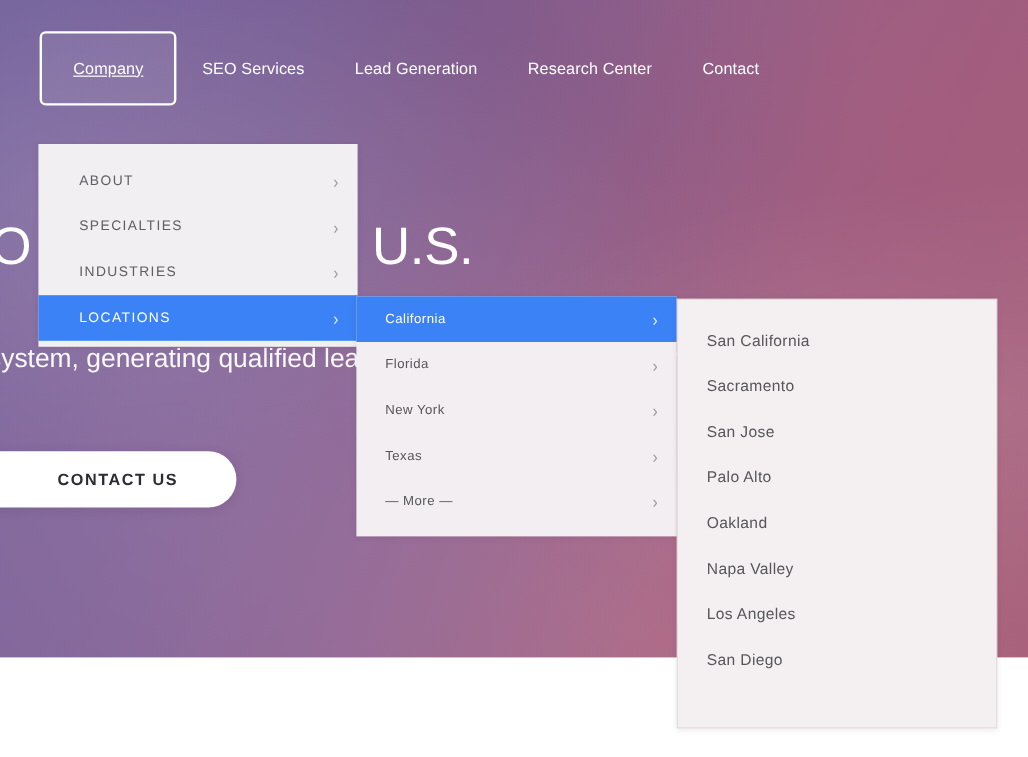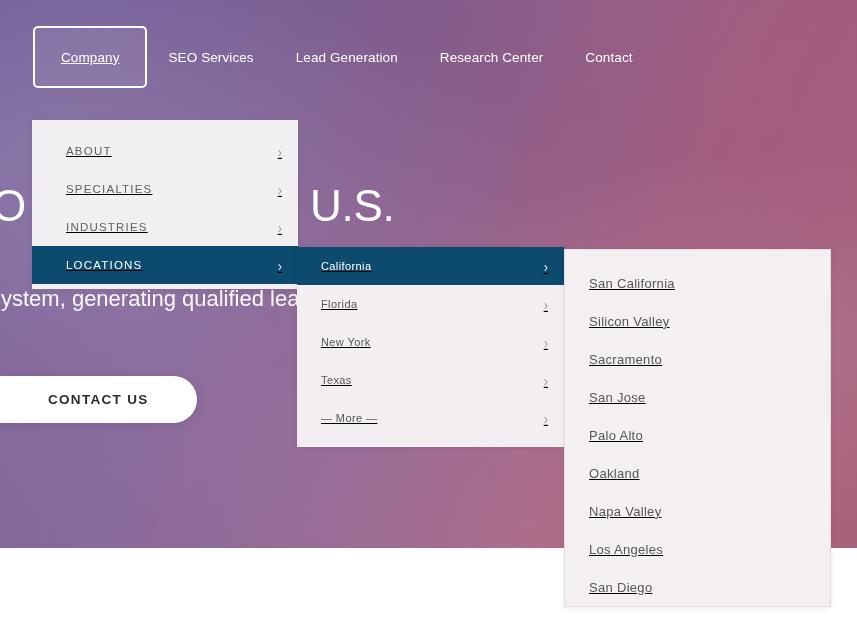--- a/index.html
+++ b/index.html
@@ -119,21 +119,20 @@
     cursor: pointer;
     z-index: 6;
   }
 
   
   .panel {
     position: absolute;
     background: #f2eff2;
     box-shadow: 0 1px 5px rgba(70,40,70,0.10);
     z-index: 30;
-    text-decoration: underline;
   }
   .panel-1 {
     left: 32px;
     top: 120px;
     width: 266px;
     height: 157px;
     padding-top: 12px;
   }
   .panel-2 {
     left: 297px;
@@ -161,21 +160,21 @@
     height: 38px;
     padding: 0 16px 0 34px;
     cursor: pointer;
     box-sizing: border-box;
   }
   .panel-1 .menu-row { padding-left: 34px; }
   .panel-2 .menu-row { height: 38px; padding-left: 24px; }
   .panel-3 .menu-row { height: 38px; padding-left: 24px; }
 
   .menu-row.highlight {
-    background: #0c4a6e;
+    background: #3b82f6;
   }
   .menu-row.highlight .menu-label { color: #ffffff; }
   .menu-row.highlight .chev { color: #e8eefc; }
 
   .menu-label {
     font-size: 12.5px;
     color: #5a5a5f;
     white-space: nowrap;
   }
   .panel-1 .menu-label {
@@ -275,23 +274,20 @@
         <span class="menu-label">— More —</span>
         <span class="chev">›</span>
       </div>
     </div>
 
   <div class="panel panel-3" id="panel3">
       <div class="menu-row">
         <span class="menu-label">San California</span>
       </div>
       <div class="menu-row">
-        <span class="menu-label">Silicon Valley</span>
-      </div>
-      <div class="menu-row">
         <span class="menu-label">Sacramento</span>
       </div>
       <div class="menu-row">
         <span class="menu-label">San Jose</span>
       </div>
       <div class="menu-row">
         <span class="menu-label">Palo Alto</span>
       </div>
       <div class="menu-row">
         <span class="menu-label">Oakland</span>

